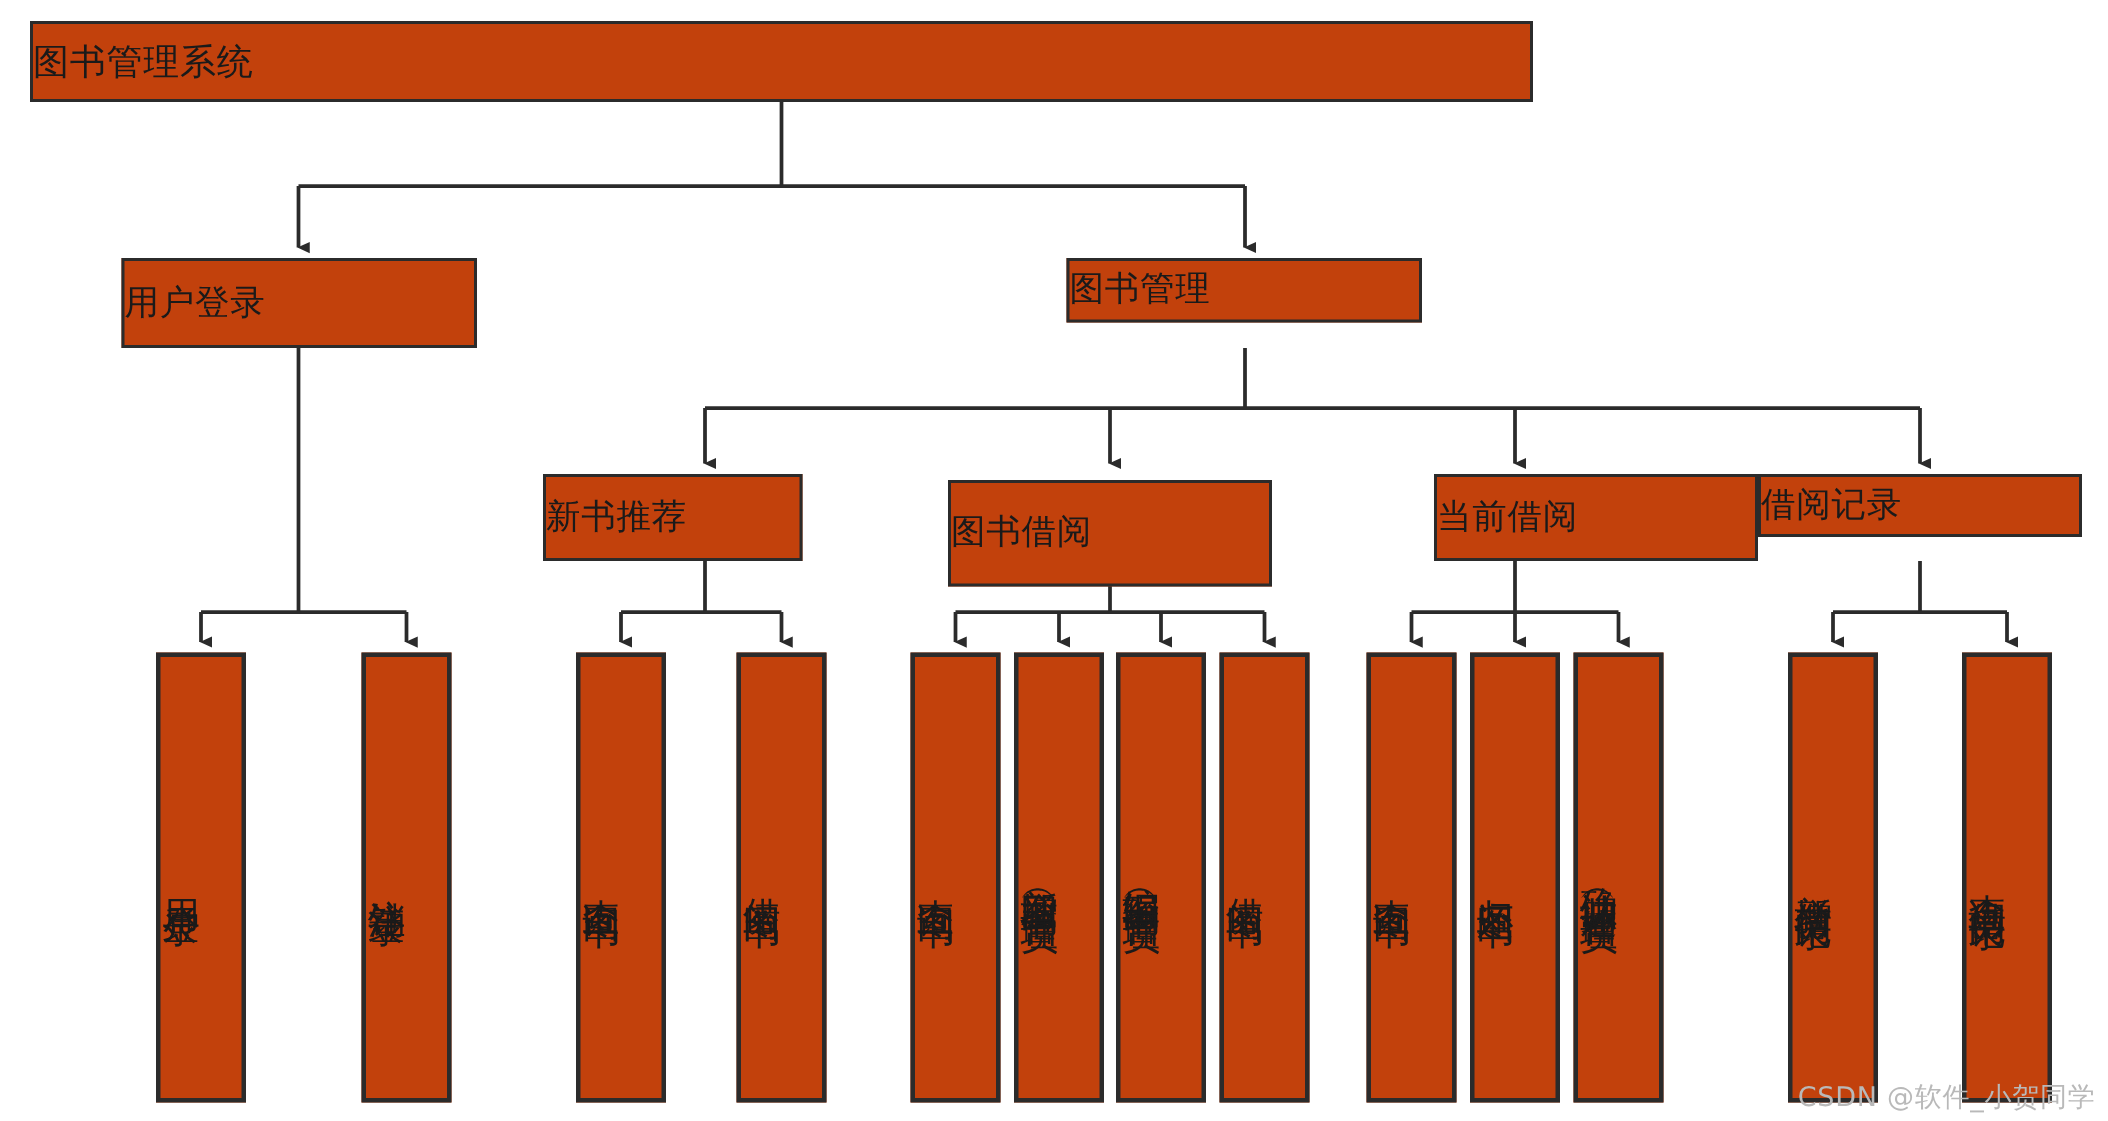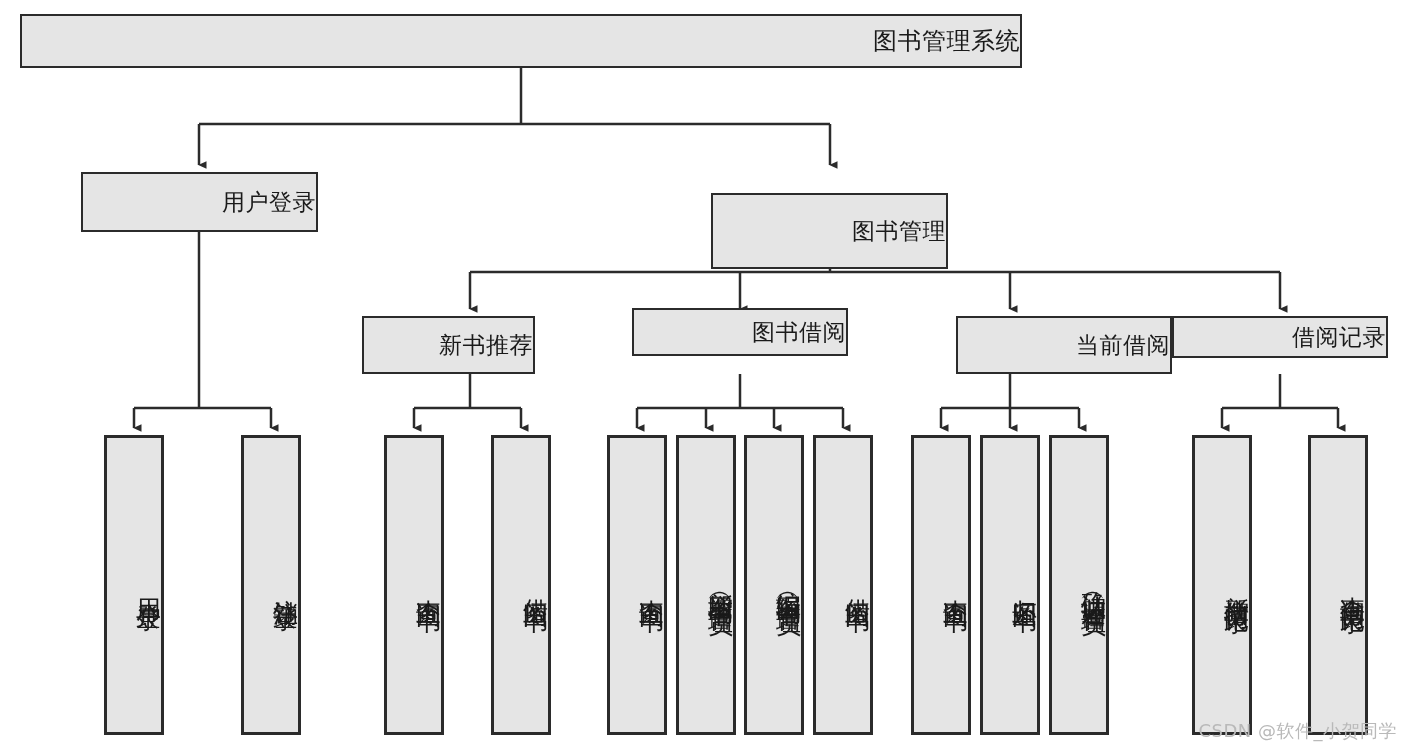--- a/index.html
+++ b/index.html
@@ -18,25 +18,25 @@
   #connectors {
     position: absolute;
     left: 0;
     top: 0;
     width: 1405px;
     height: 747px;
   }
   .node {
     position: absolute;
     box-sizing: border-box;
-    background: #e5e5e5;
+    background: #c2410c;
     border: 2.5px solid #2b2b2b;
     display: flex;
     align-items: center;
-    justify-content: flex-end;
+    justify-content: flex-start;
     color: #1a1a1a;
     z-index: 2;
   }
   .node-label {
     display: block;
     text-align: center;
     line-height: 1.25;
     letter-spacing: 0.5px;
   }
   
@@ -128,28 +128,28 @@
     </g>
   </svg>
 
   <div class="node h-node root" style="left:20px; top:14px; width:1002px; height:54px;">
     <span class="node-label">图书管理系统</span>
   </div>
 
   <div class="node h-node" style="left:81px; top:172px; width:237px; height:60px;">
     <span class="node-label">用户登录</span>
   </div>
-  <div class="node h-node" style="left:711px; top:172px; width:237px; height:76px;margin-top:21px;">
+  <div class="node h-node" style="left:711px; top:172px; width:237px; height:43px;">
     <span class="node-label">图书管理</span>
   </div>
 
   <div class="node h-node" style="left:362px; top:316px; width:173px; height:58px;">
     <span class="node-label">新书推荐</span>
   </div>
-  <div class="node h-node" style="left:632px; top:308px; width:216px; height:48px;">
+  <div class="node h-node" style="left:632px; top:320px; width:216px; height:71px;">
     <span class="node-label">图书借阅</span>
   </div>
   <div class="node h-node" style="left:956px; top:316px; width:216px; height:58px;">
     <span class="node-label">当前借阅</span>
   </div>
   <div class="node h-node" style="left:1172px; top:316px; width:216px; height:42px;">
     <span class="node-label">借阅记录</span>
   </div>
 
   <div class="node v-node" style="left:104px; top:435px; width:60px; height:300px;">

